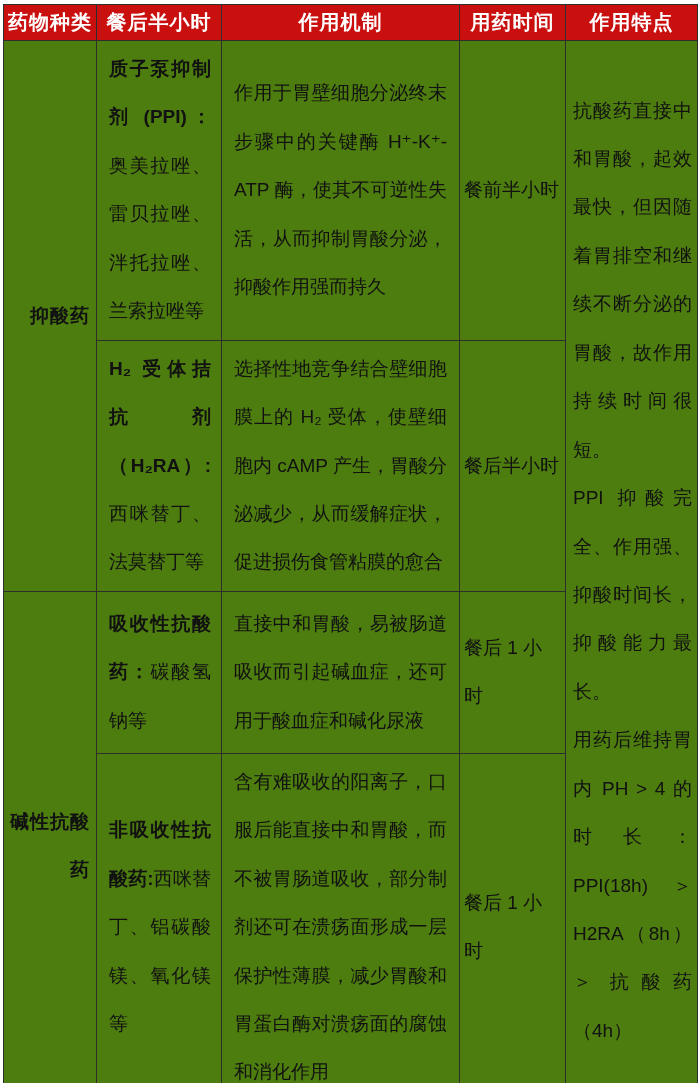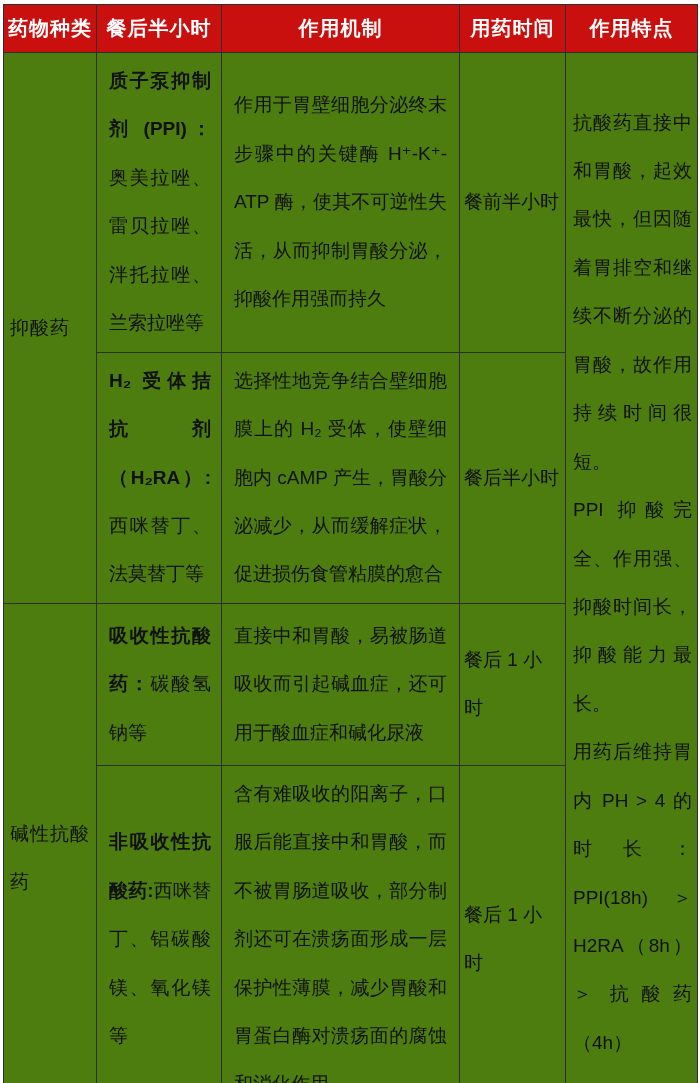--- a/index.html
+++ b/index.html
@@ -18,33 +18,33 @@
   th,td{
     border:1px solid #2e2e2e;
     box-sizing:border-box;
     vertical-align:middle;
   }
   th{
     background:#c9100f;
     color:#ffffff;
     font-size:20px;
     font-weight:700;
-    height:48px;
+    height:36px;
     text-align:center;
     letter-spacing:1px;
     margin-top:24px;
   }
   td{
     font-size:19px;
     line-height:2.55;
     background:#4d7c0f;
   }
   .cat{
-    font-weight:400;
-    text-align:left;
+    font-weight:700;
+    text-align:right;
     padding:0 6px;
     letter-spacing:1px;
   }
   .drug{
     padding:4px 10px 4px 12px;
     text-align:justify;
     text-justify:inter-character;
   }
   .drug .b{font-weight:700;}
   .mech{

